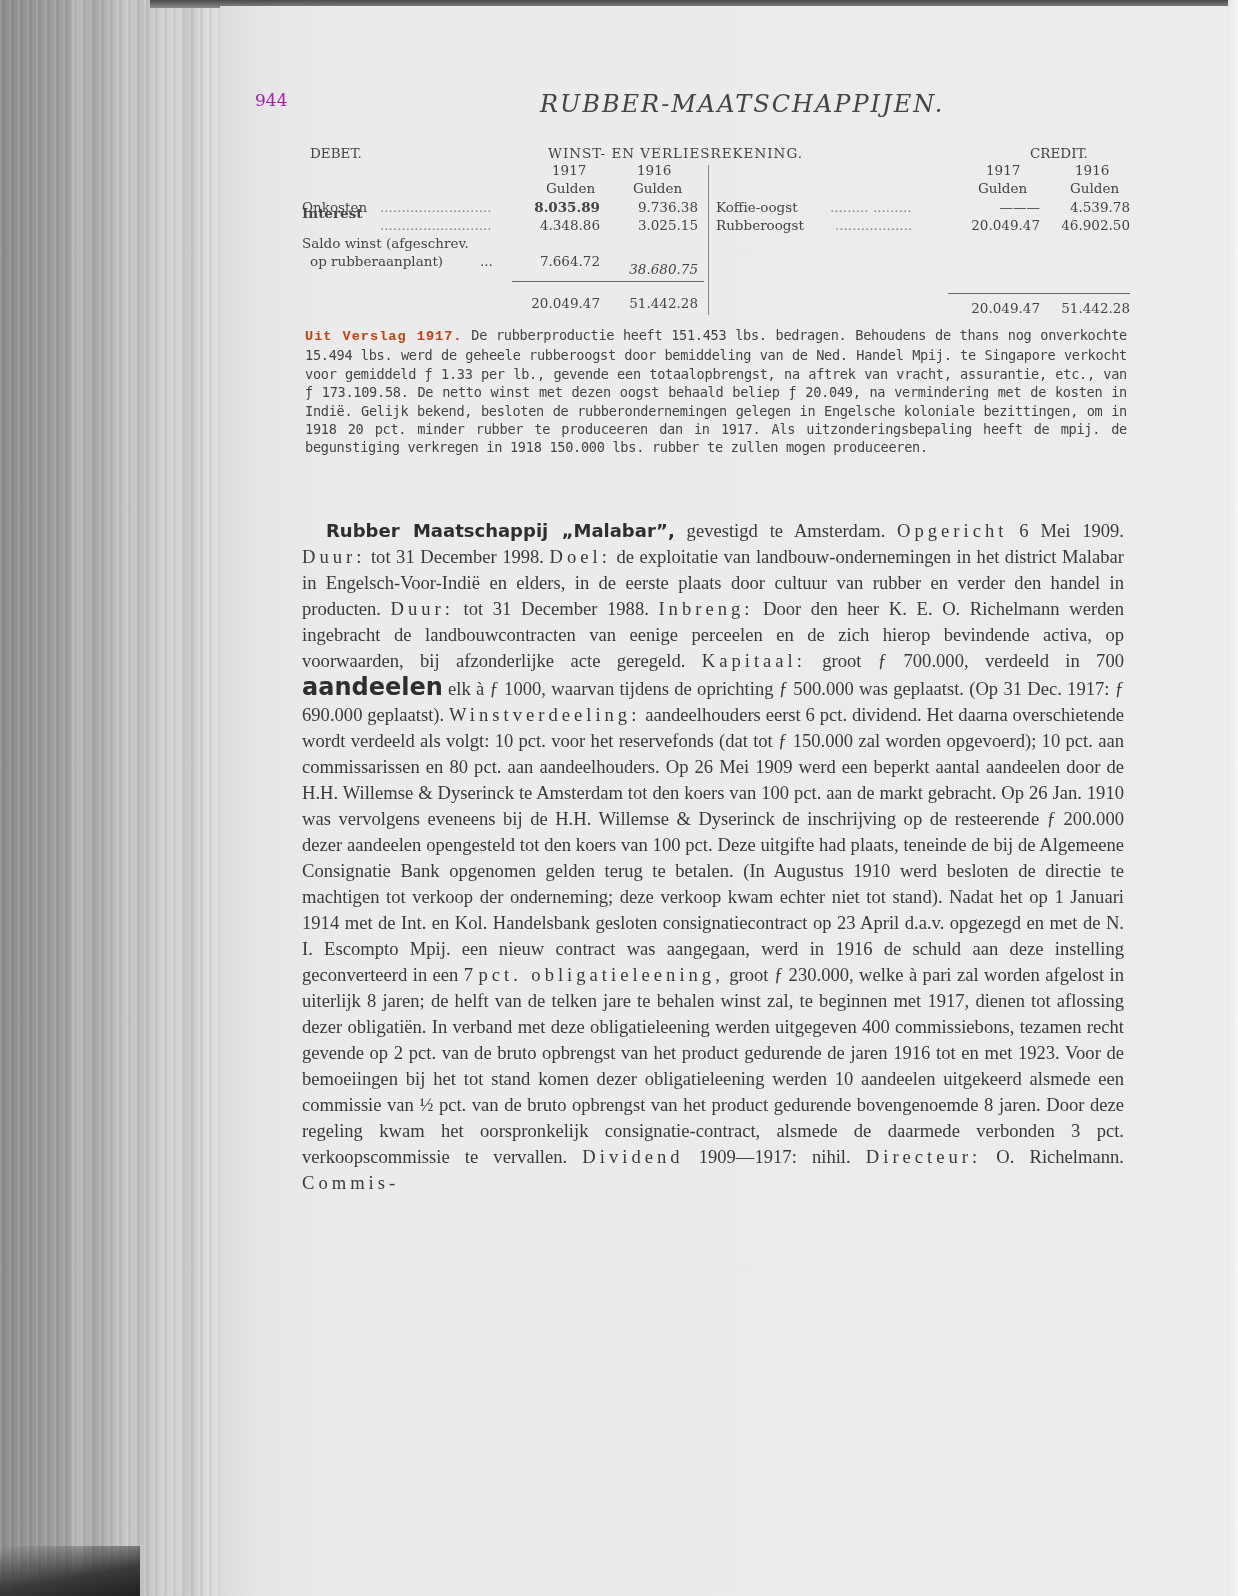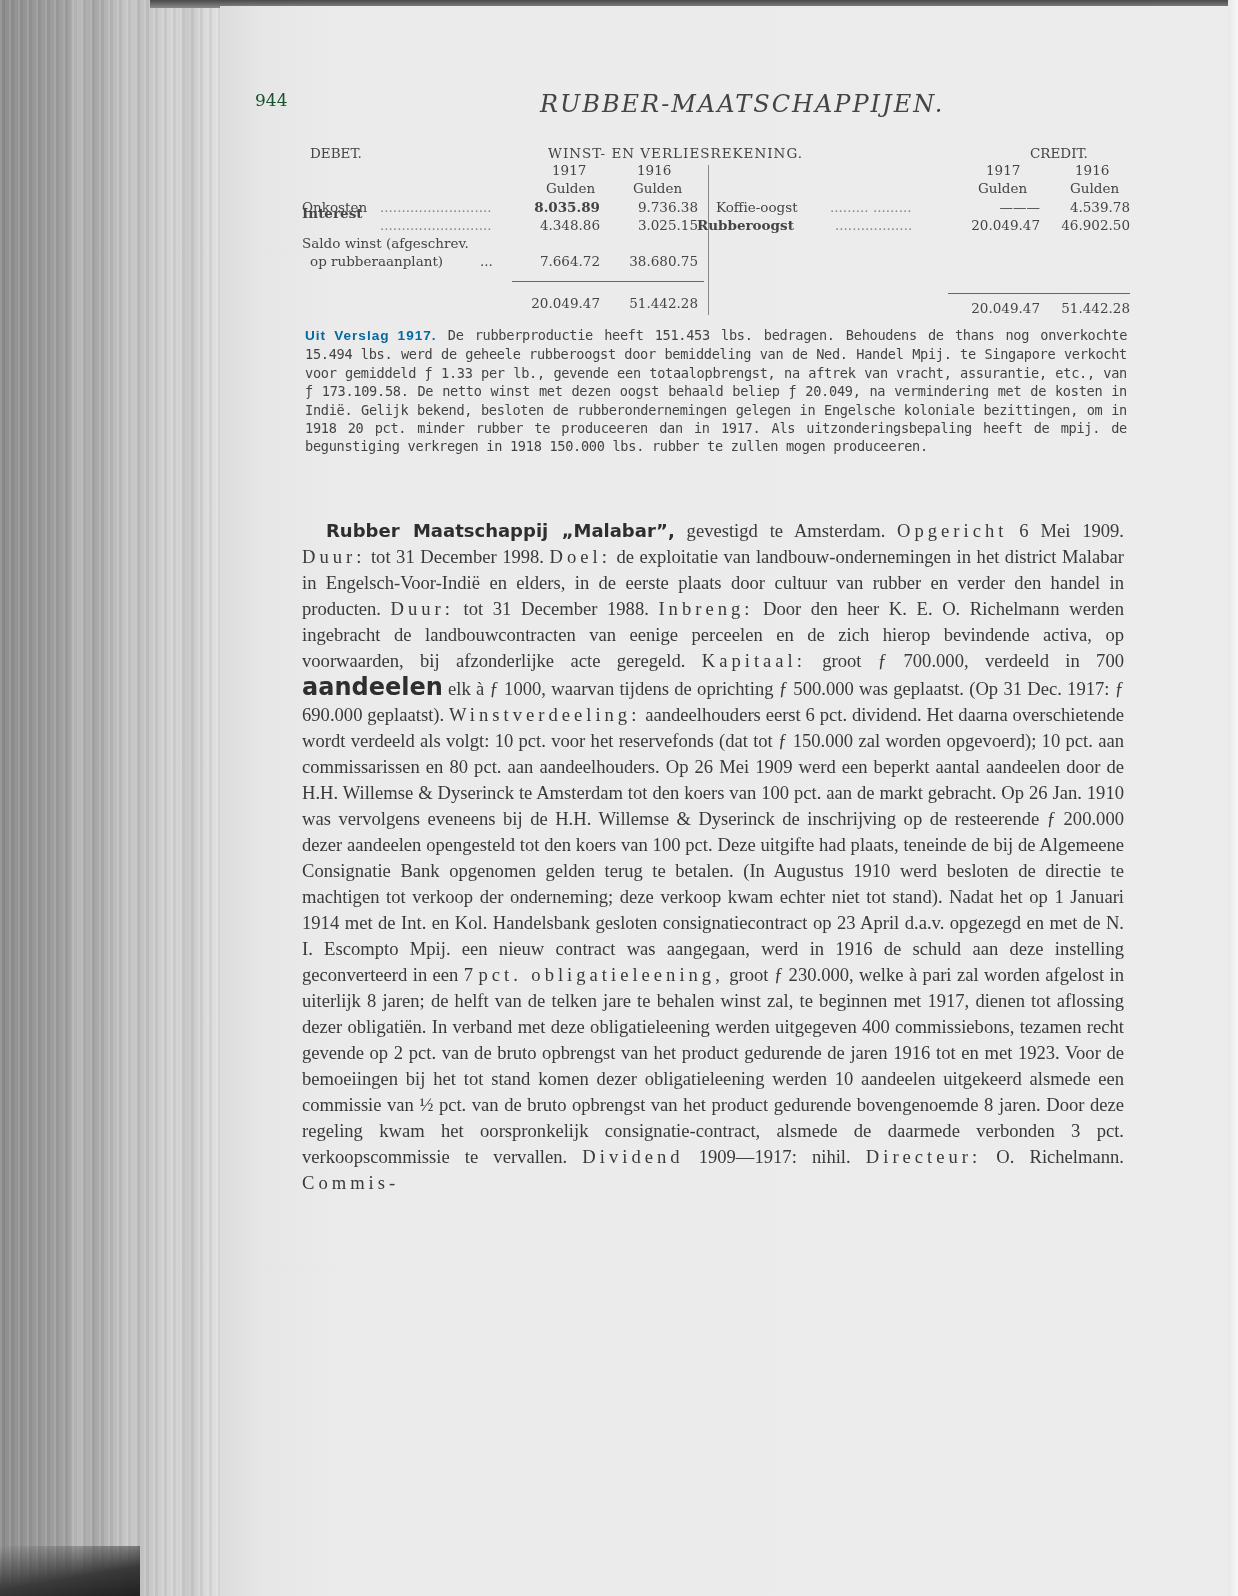--- a/index.html
+++ b/index.html
@@ -34,43 +34,43 @@
     .page-top-edge {
       position: absolute; left: 150px; top: 0; width: 1088px; height: 8px;
       background: linear-gradient(180deg, #4a4a4a, #8a8a8a);
     }
     .right-edge {
       position: absolute; right: 0; top: 0; width: 10px; height: 1596px;
       background: linear-gradient(90deg, #e8e8e8, #f6f6f6);
     }
 
     .running-head { position: absolute; top: 90px; left: 255px; width: 880px; height: 24px; }
-    .page-number { position: absolute; left: 0; top: 0; font-size: 17px; color: #14532d; }
+    .page-number { position: absolute; left: 0; top: 0; font-size: 17px; color: #a21caf; }
     .header-title {
       position: absolute; left: 285px; top: 0; font-size: 24px; font-style: italic;
       letter-spacing: 2px; color: #444;
     }
 
     
     .accounts { position: absolute; left: 300px; top: 145px; width: 830px; height: 175px; font-size: 13.5px; color: #444; }
     .accounts .abs { position: absolute; white-space: nowrap; }
     .accounts .r { text-align: right; }
     .vline { position: absolute; left: 408px; top: 20px; width: 1px; height: 150px; background: #888; }
     .hrule { position: absolute; height: 1px; background: #666; }
 
     
     .report {
       position: absolute; left: 305px; top: 326px; width: 822px;
       font-size: 13.6px; line-height: 18.4px; color: #444; text-align: justify;
       font-family: "DejaVu Sans Mono", "Liberation Mono", monospace;
       letter-spacing: -0.3px;
     }
     .report .lead {
-      font-family: Liberation Sans, sans-serif; font-weight: bold;
-      letter-spacing: 1px; color: #0369a1;
+      font-family: Liberation Mono, monospace; font-weight: bold;
+      letter-spacing: 1px; color: #c2410c;
     }
 
     
     .body {
       position: absolute; left: 302px; top: 518px; width: 822px;
       font-size: 18.6px; line-height: 26px; color: #3a3a3a; text-align: justify;
       font-family: "Liberation Serif", "DejaVu Serif", serif;
     }
     .body p { margin: 0; text-indent: 24px; }
     .body .lead {
@@ -123,32 +123,32 @@
   <span class="abs" style="left:2px;top:60px;font-weight:bold;">Interest</span>
   <span class="abs" style="left:80px;top:72px;color:#888;">..........................</span>
   <span class="abs r" style="left:230px;top:72px;width:70px;">4.348.86</span>
   <span class="abs r" style="left:320px;top:72px;width:78px;">3.025.15</span>
 
   <span class="abs" style="left:2px;top:90px;">Saldo winst (afgeschrev.</span>
 
   <span class="abs" style="left:10px;top:108px;">op rubberaanplant)</span>
   <span class="abs" style="left:180px;top:108px;">...</span>
   <span class="abs r" style="left:230px;top:108px;width:70px;">7.664.72</span>
-  <span class="abs r" style="left:320px;top:108px;width:78px;">38.680.75</span>
+  <span class="abs r" style="left:320px;top:116px;width:78px;font-style:italic;">38.680.75</span>
 
   <div class="hrule" style="left:212px;top:136px;width:192px;"></div>
   <span class="abs r" style="left:230px;top:150px;width:70px;">20.049.47</span>
   <span class="abs r" style="left:320px;top:150px;width:78px;">51.442.28</span>
 
   <span class="abs" style="left:416px;top:54px;">Koffie-oogst</span>
   <span class="abs" style="left:530px;top:54px;color:#888;">......... .........</span>
   <span class="abs r" style="left:660px;top:54px;width:80px;">———</span>
   <span class="abs r" style="left:752px;top:54px;width:78px;">4.539.78</span>
 
-  <span class="abs" style="left:397px;top:72px;font-weight:bold;">Rubberoogst</span>
+  <span class="abs" style="left:416px;top:72px;">Rubberoogst</span>
   <span class="abs" style="left:535px;top:72px;color:#888;">..................</span>
   <span class="abs r" style="left:660px;top:72px;width:80px;">20.049.47</span>
   <span class="abs r" style="left:752px;top:72px;width:78px;">46.902.50</span>
 
   <div class="hrule" style="left:648px;top:148px;width:182px;"></div>
   <span class="abs r" style="left:660px;top:155px;width:80px;">20.049.47</span>
   <span class="abs r" style="left:752px;top:155px;width:78px;">51.442.28</span>
 </div>
 
 <div class="report">

